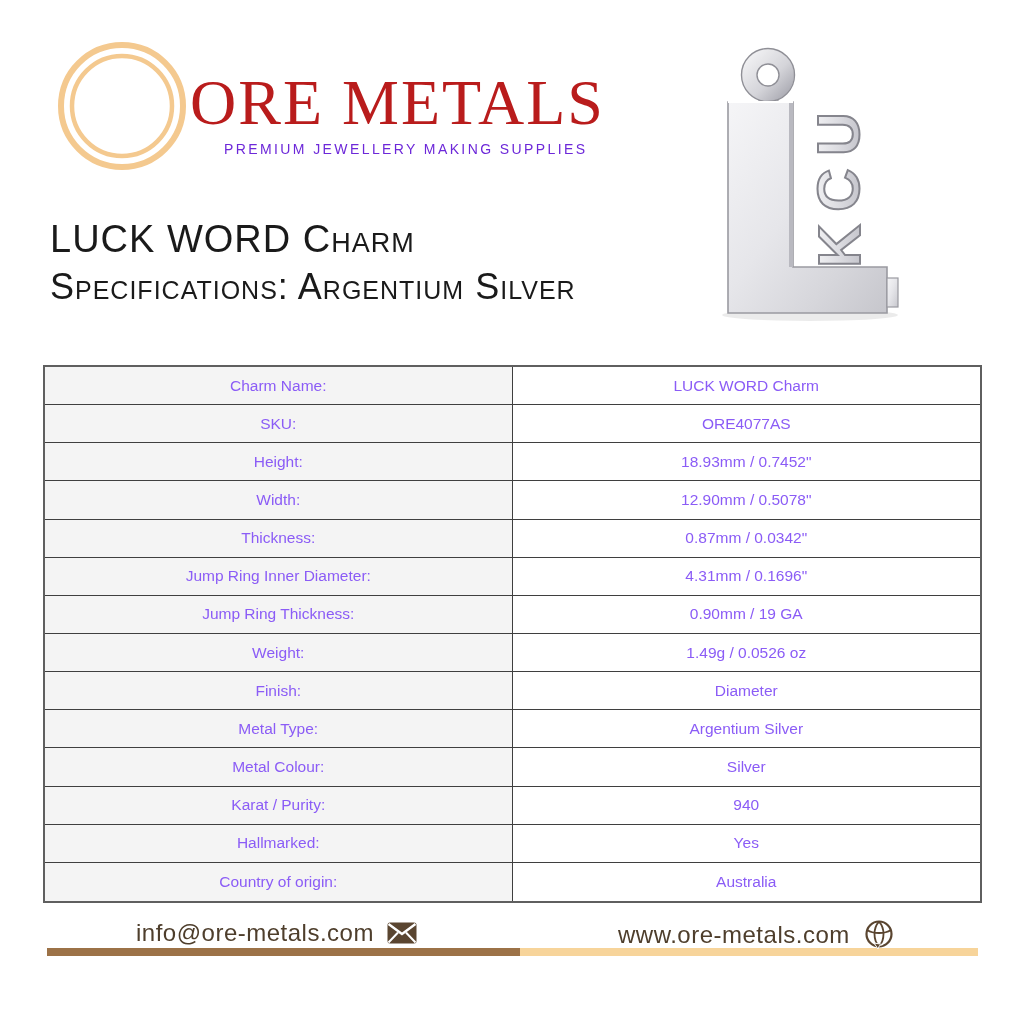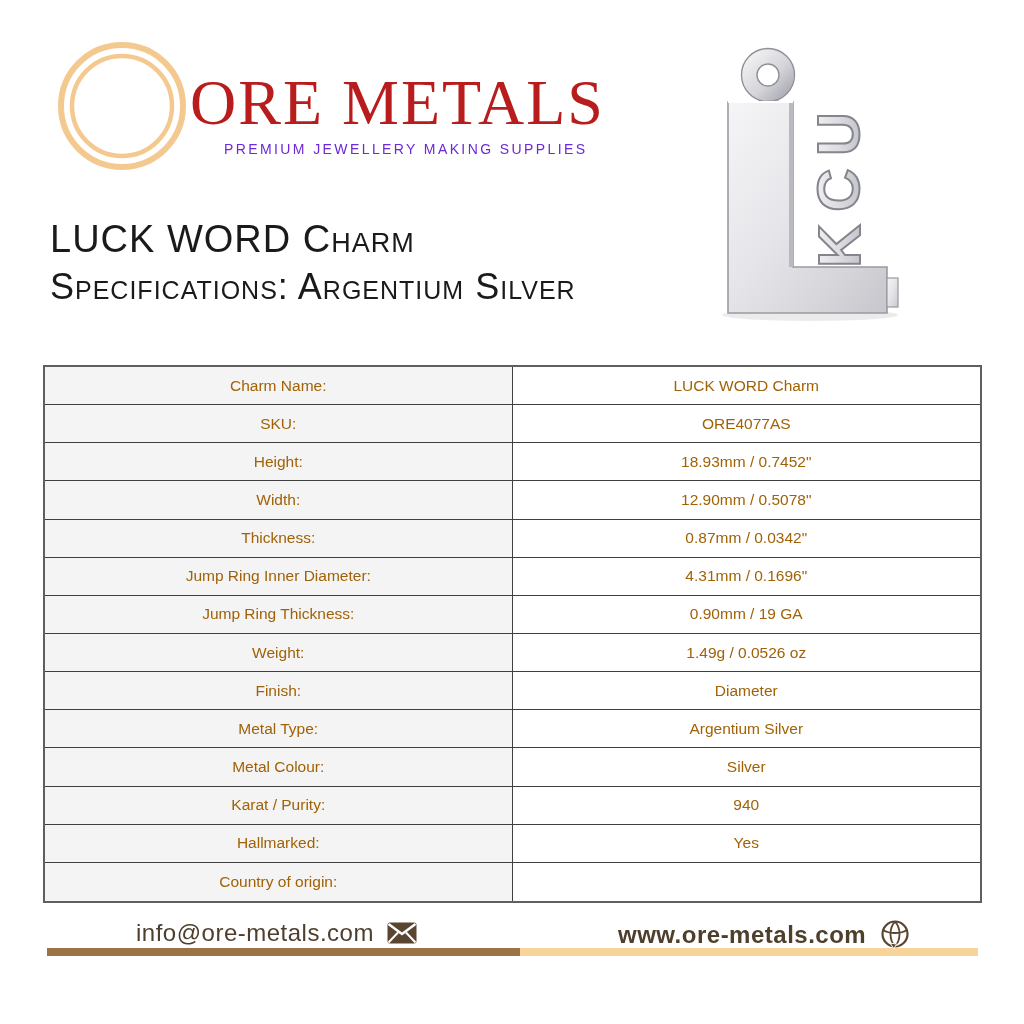--- a/index.html
+++ b/index.html
@@ -34,33 +34,33 @@
 
   
   .spec-table {
     position:absolute; left:43px; top:365px; width:939px; height:538px;
     border:2px solid #5f5f5f; display:grid; grid-template-rows:repeat(14,1fr);
     background:#ffffff;
   }
   .spec-row { display:grid; grid-template-columns:1fr 1fr; border-bottom:1px solid #3f3f3f; }
   .spec-row:last-child { border-bottom:none; }
   .cell { display:flex; align-items:center; justify-content:center;
-          font-size:15.5px; color:#a16207; }
+          font-size:15.5px; color:#8b5cf6; }
   .cell-label { background:#f4f4f4; border-right:1px solid #3f3f3f; }
   .cell-value { background:#ffffff; }
 
   
   .footer-bar { position:absolute; left:47px; top:948px; width:931px; height:8px; display:flex; }
   .footer-bar-brown { width:473px; height:8px; background:#9c7247; }
   .footer-bar-tan { flex:1; height:8px; background:#f7d49a; }
 
   .contact { position:absolute; top:919px; left:0; width:1024px; height:40px; }
   .contact-group { position:absolute; display:flex; align-items:center; gap:13px; }
   .contact-email { left:136px; }
-  .contact-web { left:618px;font-weight:bold; }
+  .contact-web { left:618px; }
   .contact-text { font-size:24px; color:#4e3e2c; letter-spacing:0.5px; white-space:nowrap; }
   .contact-icon { display:inline-flex; }
 </style>
 </head>
 <body>
 
 <div class="page">
 
   <svg class="logo-rings" viewBox="0 0 140 140">
     <circle cx="70" cy="70" r="61" fill="none" stroke="#f4c98f" stroke-width="6"></circle>
@@ -164,20 +164,21 @@
     <div class="spec-row">
       <div class="cell cell-label">Karat / Purity:</div>
       <div class="cell cell-value">940</div>
     </div>
     <div class="spec-row">
       <div class="cell cell-label">Hallmarked:</div>
       <div class="cell cell-value">Yes</div>
     </div>
     <div class="spec-row">
       <div class="cell cell-label">Country of origin:</div>
+      <div class="cell cell-value">Australia</div>
     </div>
   </div>
 
   <div class="footer-bar">
     <div class="footer-bar-brown"></div>
     <div class="footer-bar-tan"></div>
   </div>
 
   <div class="contact">
 

